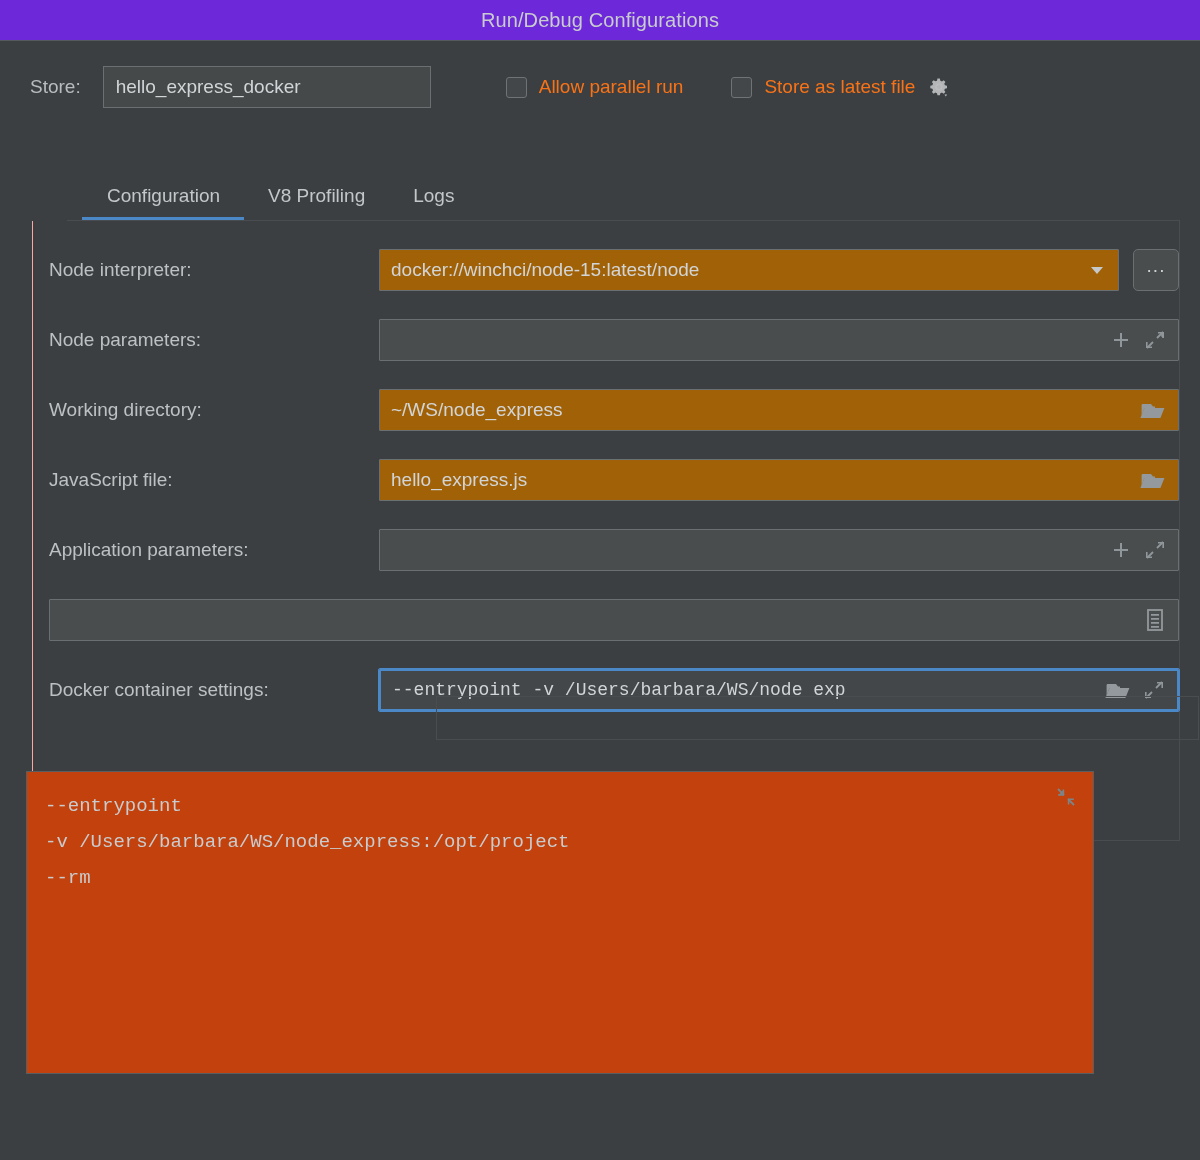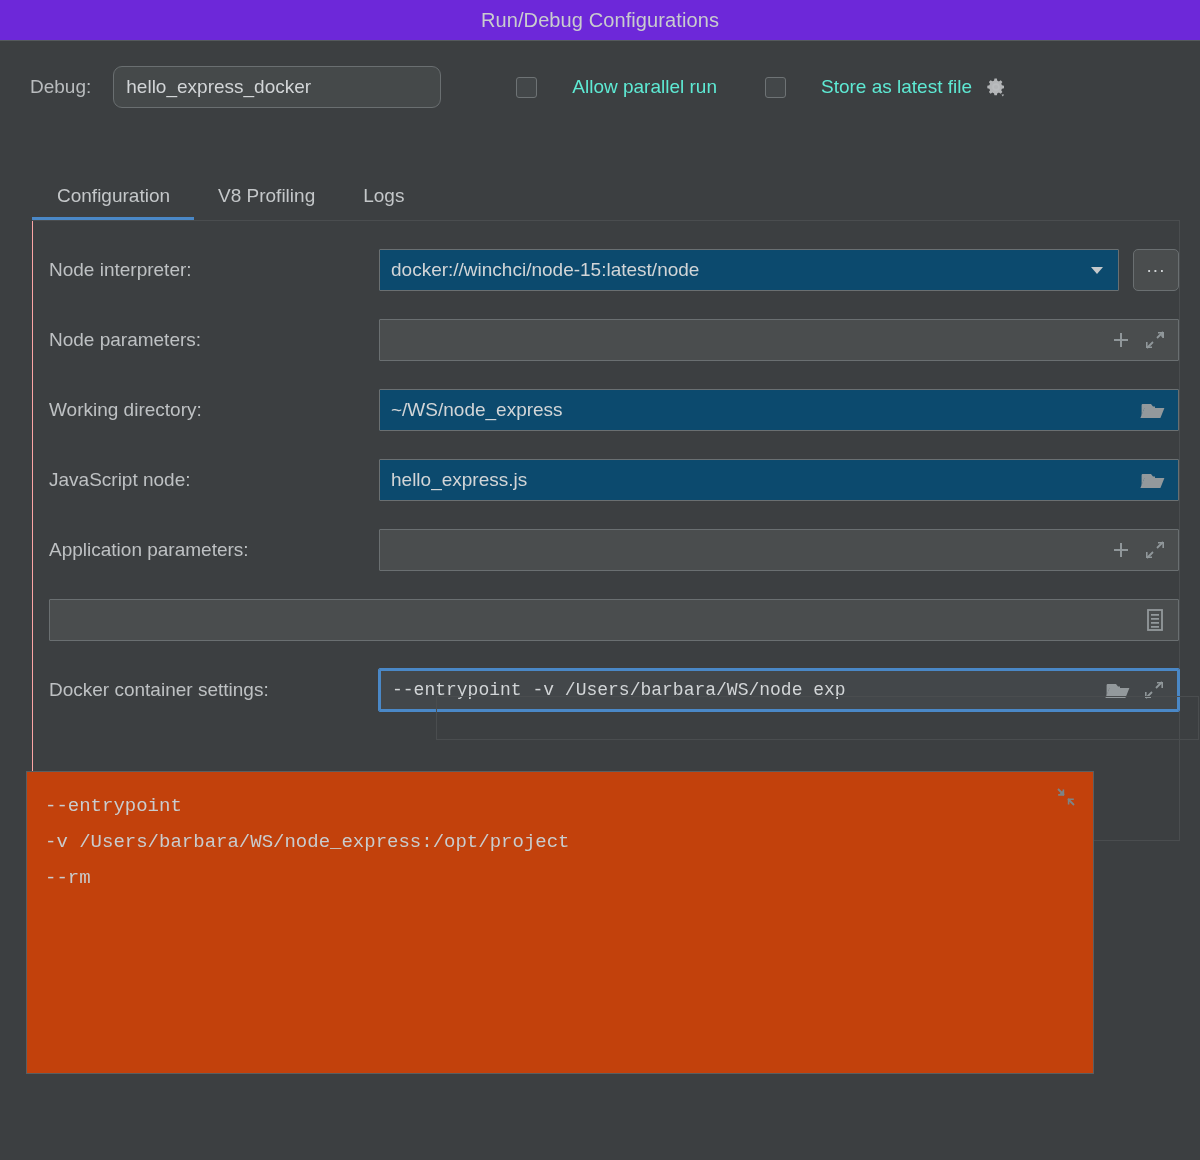--- a/index.html
+++ b/index.html
@@ -49,58 +49,58 @@
     width: 328px;
     height: 42px;
     box-sizing: border-box;
     background: #45494a;
     border: 1px solid #6a6f71;
     color: #d2d5d7;
     font-size: 19px;
     font-family: "Liberation Sans", sans-serif;
     padding: 0 12px;
     outline: none;
-    border-radius: 9px;
+    border-radius: 0;
   }
   .chk-group {
     display: flex;
     align-items: center;
     margin-left: 75px;
   }
   .chk-group.second { margin-left: 48px; }
   .chk-box {
     width: 21px;
     height: 21px;
     box-sizing: border-box;
     border: 1px solid #6e7375;
     border-radius: 3px;
     background: #434749;
     margin-right: 12px;
     flex: none;
   }
   .chk-label {
     font-size: 19px;
-    color: #5eead4;
+    color: #f97316;
     white-space: nowrap;
-    margin-left: 23px;
   }
   .gear-icon {
     margin-left: 12px;
     display: inline-flex;
     align-items: center;
   }
 
   
   .tabs {
     display: flex;
     align-items: flex-end;
-    padding-left: 32px;
+    padding-left: 47px;
     height: 58px;
     margin-top: 36px;
     position: relative;
+    margin-left: 35px;
   }
   .tab {
     font-size: 19px;
     color: #c4c7c9;
     padding: 0 24px 14px 24px;
     position: relative;
     white-space: nowrap;
   }
   .tab:first-child { padding-left: 25px; }
   .tab.active::after {
@@ -142,21 +142,21 @@
     font-size: 19px;
     color: #bec1c3;
     width: 330px;
     flex: none;
     white-space: nowrap;
   }
   .field {
     position: relative;
     height: 42px;
     box-sizing: border-box;
-    background: #0c4a6e;
+    background: #a16207;
     border: 1px solid #6a6f71;
     display: flex;
     align-items: center;
     color: #d2d5d7;
     font-size: 19px;
     flex: 1;
     border-radius: 1px;
     overflow: hidden;
   }
   .field-text {
@@ -242,21 +242,21 @@
   svg { display: block; }
 </style>
 </head>
 <body>
 
 <div class="titlebar">
   <span class="titlebar-text">Run/Debug Configurations</span>
 </div>
 
 <div class="name-row">
-  <span class="name-label">Debug:</span>
+  <span class="name-label">Store:</span>
   <input class="name-input" type="text" value="hello_express_docker" style="">
 
   <div class="chk-group">
     <span class="chk-box"></span>
     <span class="chk-label">Allow parallel run</span>
   </div>
 
   <div class="chk-group second">
     <span class="chk-box"></span>
     <span class="chk-label">Store as latest file</span>
@@ -333,21 +333,21 @@
           <svg width="26" height="22" viewBox="0 0 26 22">
             <path fill="#93999c" d="M2 4h8l2 2.6h2V8H3.4L0.6 16V5.2C0.6 4.5 1.2 4 2 4z" transform="translate(1,1)"></path>
             <path fill="#93999c" d="M4.4 9h20l-4 10h-20z" transform="translate(0,0)"></path>
           </svg>
         </span>
       </span>
     </div>
   </div>
 
   <div class="row">
-    <span class="row-label">JavaScript node:</span>
+    <span class="row-label">JavaScript file:</span>
     <div class="field">
       <span class="field-text">hello_express.js</span>
       <span class="field-icons">
         <span>
           <svg width="26" height="22" viewBox="0 0 26 22">
             <path fill="#93999c" d="M2 4h8l2 2.6h2V8H3.4L0.6 16V5.2C0.6 4.5 1.2 4 2 4z" transform="translate(1,1)"></path>
             <path fill="#93999c" d="M4.4 9h20l-4 10h-20z"></path>
           </svg>
         </span>
       </span>

